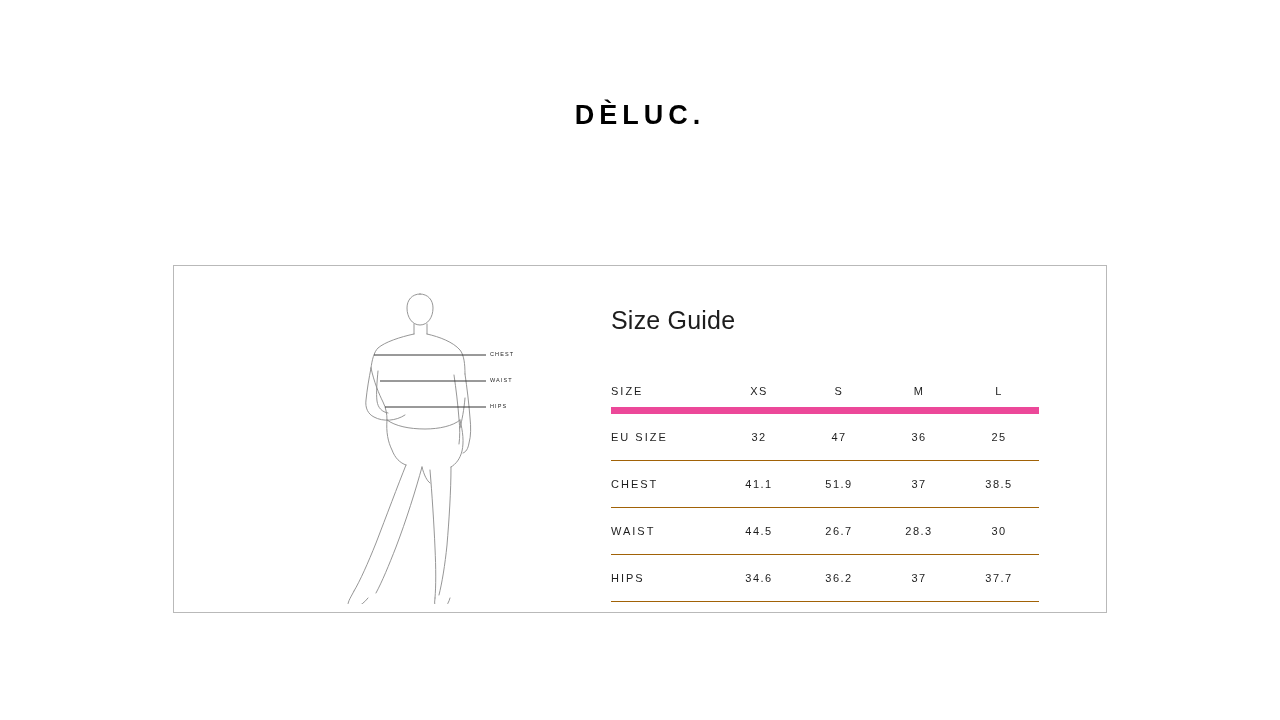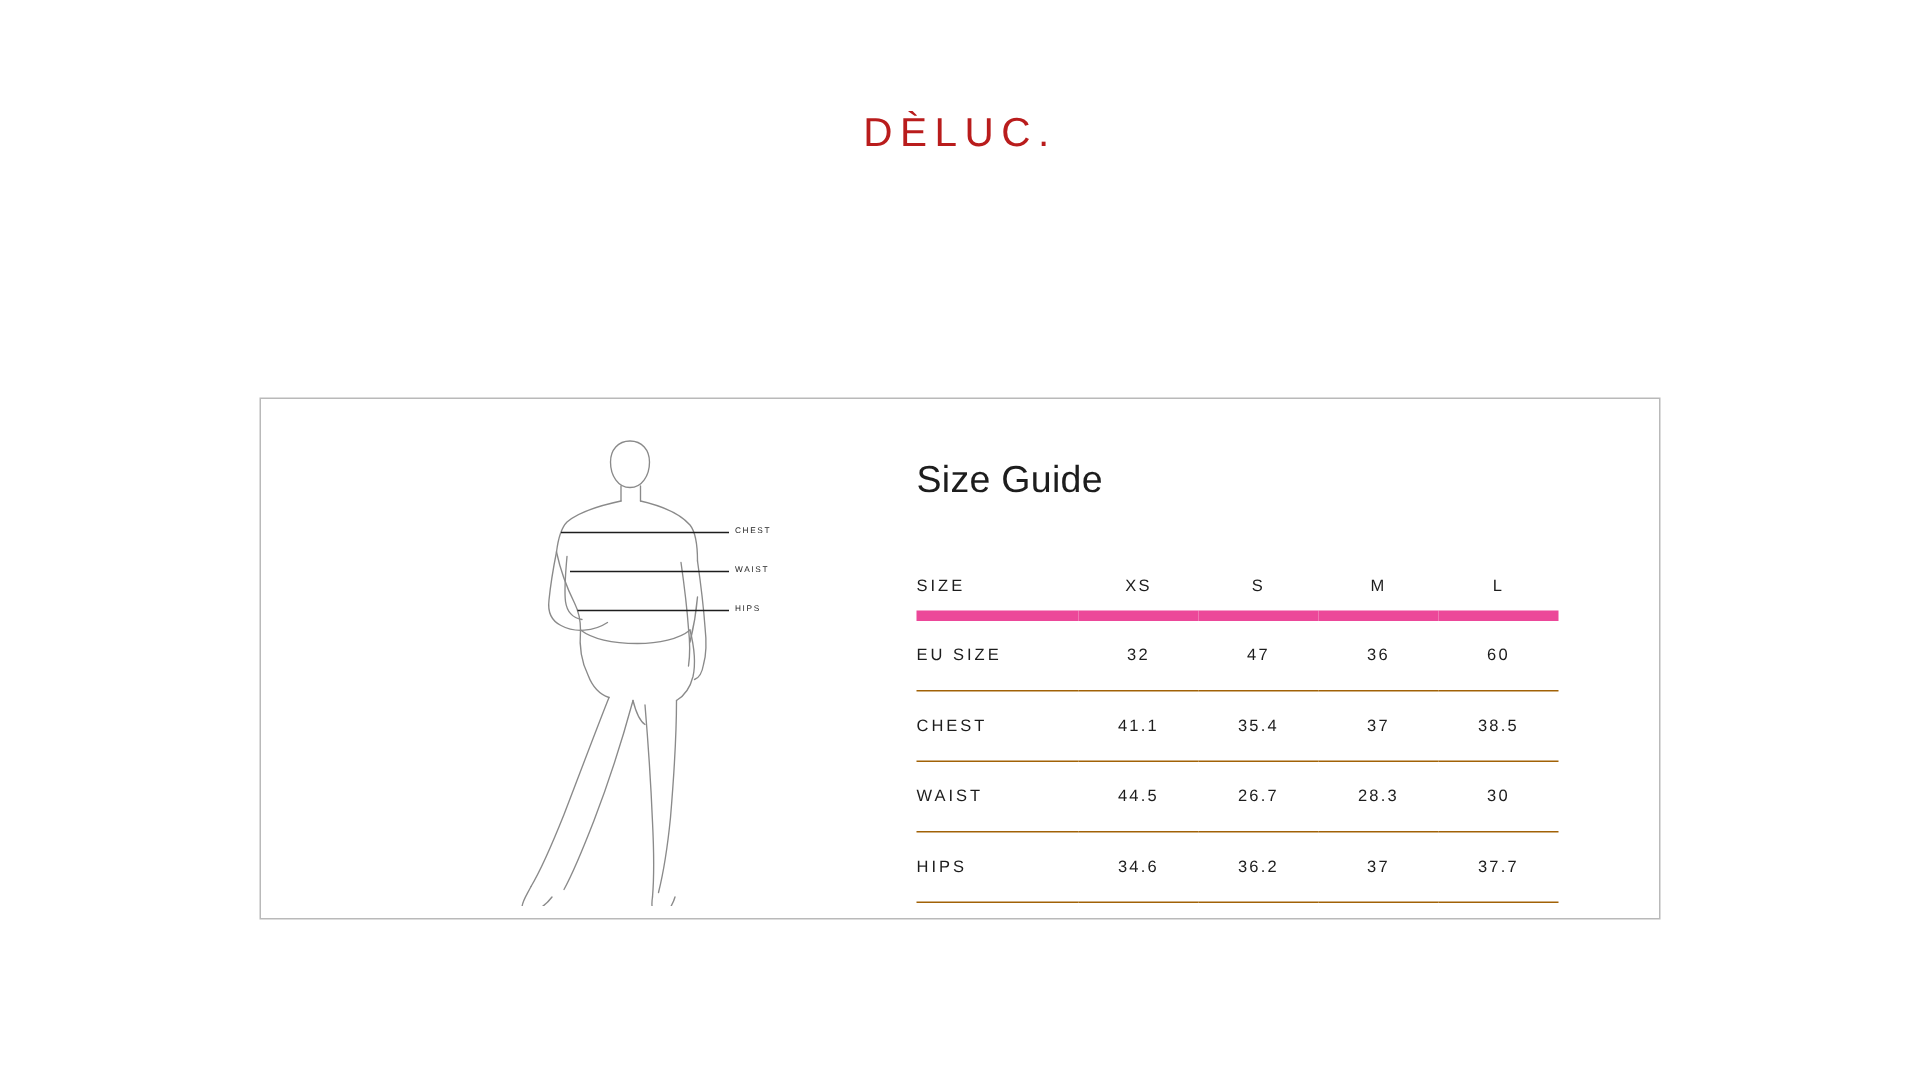--- a/index.html
+++ b/index.html
@@ -12,29 +12,29 @@
     height: 720px;
     position: relative;
     font-family: "Liberation Sans", sans-serif;
     color: #222222;
     overflow: hidden;
   }
 
   
   .brand {
     position: absolute;
-    top: 73px;
+    top: 100px;
     left: 0;
     width: 1280px;
     text-align: center;
     font-family: "Liberation Sans", sans-serif;
     font-size: 27px;
-    font-weight: 400;
+    font-weight: 700;
     letter-spacing: 5px;
-    color: #b91c1c;
+    color: #000000;
   }
 
   
   .card {
     position: absolute;
     left: 173px;
     top: 265px;
     width: 934px;
     height: 348px;
     border: 1px solid #b9b9b9;
@@ -188,26 +188,26 @@
           <th class="value">M</th>
           <th class="value">L</th>
         </tr>
       </thead>
       <tbody>
         <tr>
           <td>EU SIZE</td>
           <td class="value">32</td>
           <td class="value">47</td>
           <td class="value">36</td>
-          <td class="value">60</td>
+          <td class="value">25</td>
         </tr>
         <tr>
           <td>CHEST</td>
           <td class="value">41.1</td>
-          <td class="value">35.4</td>
+          <td class="value">51.9</td>
           <td class="value">37</td>
           <td class="value">38.5</td>
         </tr>
         <tr>
           <td>WAIST</td>
           <td class="value">44.5</td>
           <td class="value">26.7</td>
           <td class="value">28.3</td>
           <td class="value">30</td>
         </tr>

